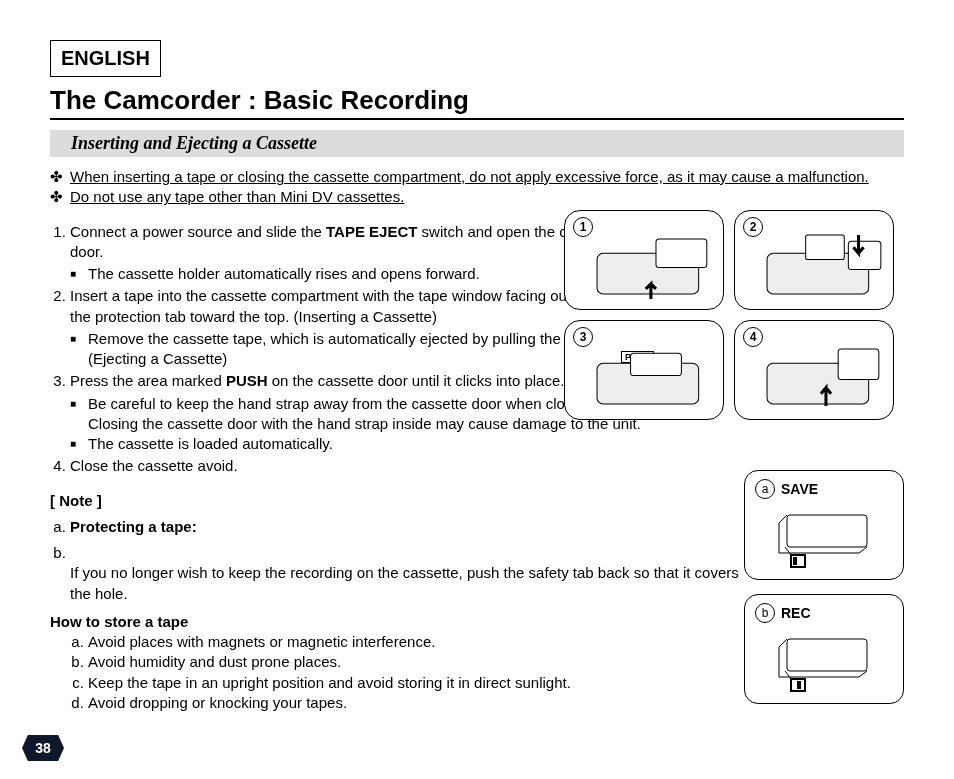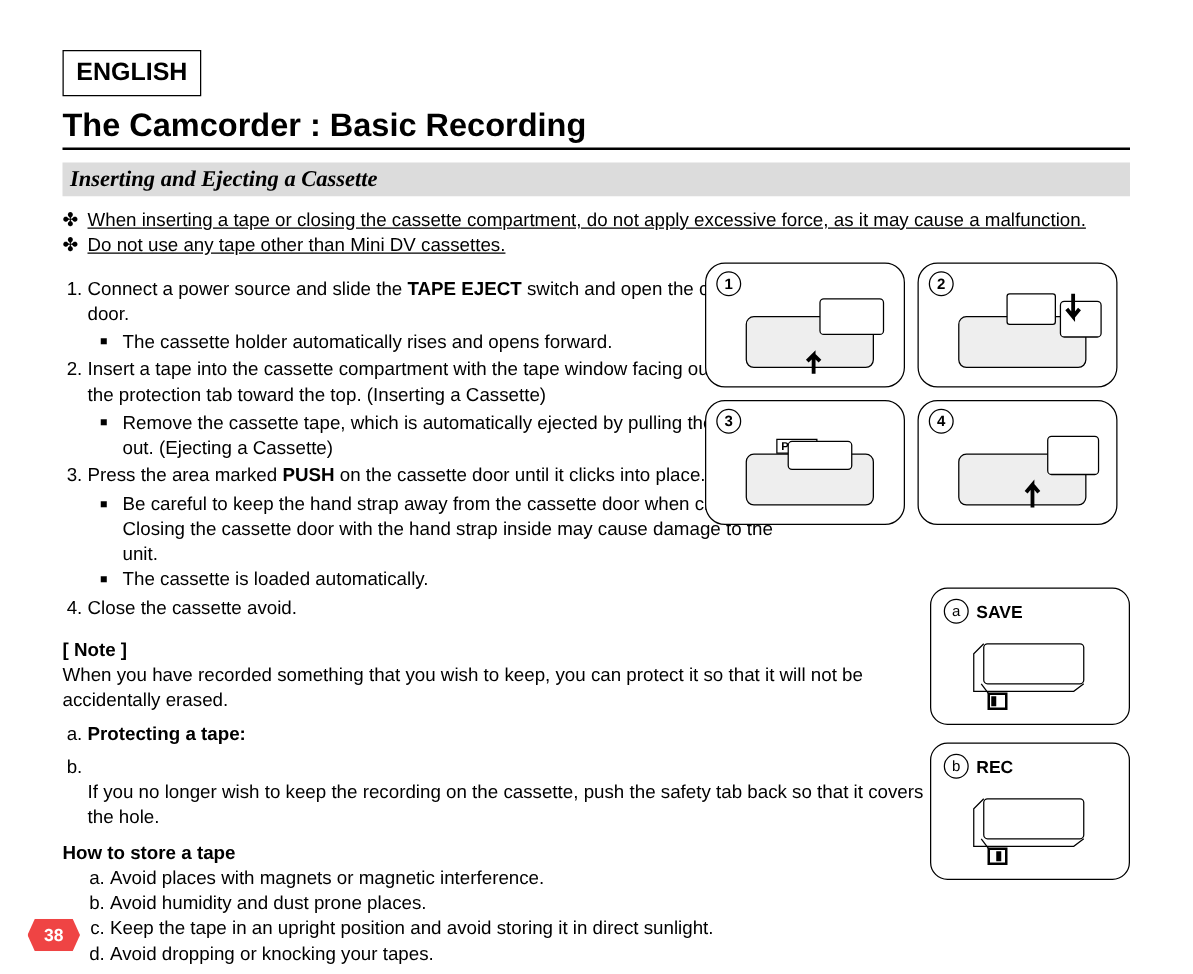--- a/index.html
+++ b/index.html
@@ -26,21 +26,21 @@
     border-bottom: 2px solid #000;
     padding-bottom: 2px;
     margin-bottom: 10px;
   }
   .subhead {
     background: #dcdcdc;
     font-style: italic;
     font-family: Georgia, 'Times New Roman', serif;
     font-size: 18px;
     font-weight: bold;
-    padding: 3px 6px;
+    padding: 3px 21px;
     margin-bottom: 10px;
   }
   .content {
     position: relative;
   }
   .cross-list {
     list-style: none;
     margin-left: 20px;
     margin-bottom: 14px;
     font-size: 15px;
@@ -57,21 +57,21 @@
     line-height: 1.35;
     max-width: 600px;
   }
   .num-list {
     list-style: decimal;
     margin-left: 20px;
   }
   .num-list > li { margin-bottom: 2px; }
   .sub-square {
     list-style: none;
-    margin-left: 28px;
+    margin-left: 18px;
     margin-top: 2px;
     margin-bottom: 2px;
   }
   .sub-square li::before {
     content: "■";
     font-size: 10px;
     position: absolute;
     margin-left: -18px;
     margin-top: 3px;
   }
@@ -80,21 +80,21 @@
   .lettered { list-style: lower-alpha; margin-left: 38px; }
   .lettered-bold { list-style: lower-alpha; margin-left: 20px; }
   .lettered-bold > li { margin-top: 6px; }
   .lettered-bold > li > .lbold { font-weight: bold; }
   .page-badge {
     position: absolute;
     bottom: 18px;
     left: 22px;
     width: 42px;
     height: 26px;
-    background: #ef4444;
+    background: #0f172a;
     color: #fff;
     font-weight: bold;
     font-size: 14px;
     display: flex;
     align-items: center;
     justify-content: center;
     clip-path: polygon(0 50%, 14% 0, 86% 0, 100% 50%, 86% 100%, 14% 100%);
   }
   
   .figpanel {
@@ -207,21 +207,20 @@
           <li>Be careful to keep the hand strap away from the cassette door when closing it. Closing the cassette door with the hand strap inside may cause damage to the unit.</li>
           <li>The cassette is loaded automatically.</li>
         </ul>
       </li>
       <li>Close the cassette avoid.</li>
     </ol>
   </div>
 
   <div class="note-block">
     <div class="bold">[ Note ]</div>
-    <div>When you have recorded something that you wish to keep, you can protect it so that it will not be accidentally erased.</div>
     <ol class="lettered-bold">
       <li>
         <span class="lbold">Protecting a tape:</span><br>
       </li>
       <li>
         <br>
         <span>If you no longer wish to keep the recording on the cassette, push the safety tab back so that it covers the hole.</span>
       </li>
     </ol>
     <div class="bold" style="margin-top:8px">How to store a tape</div>

